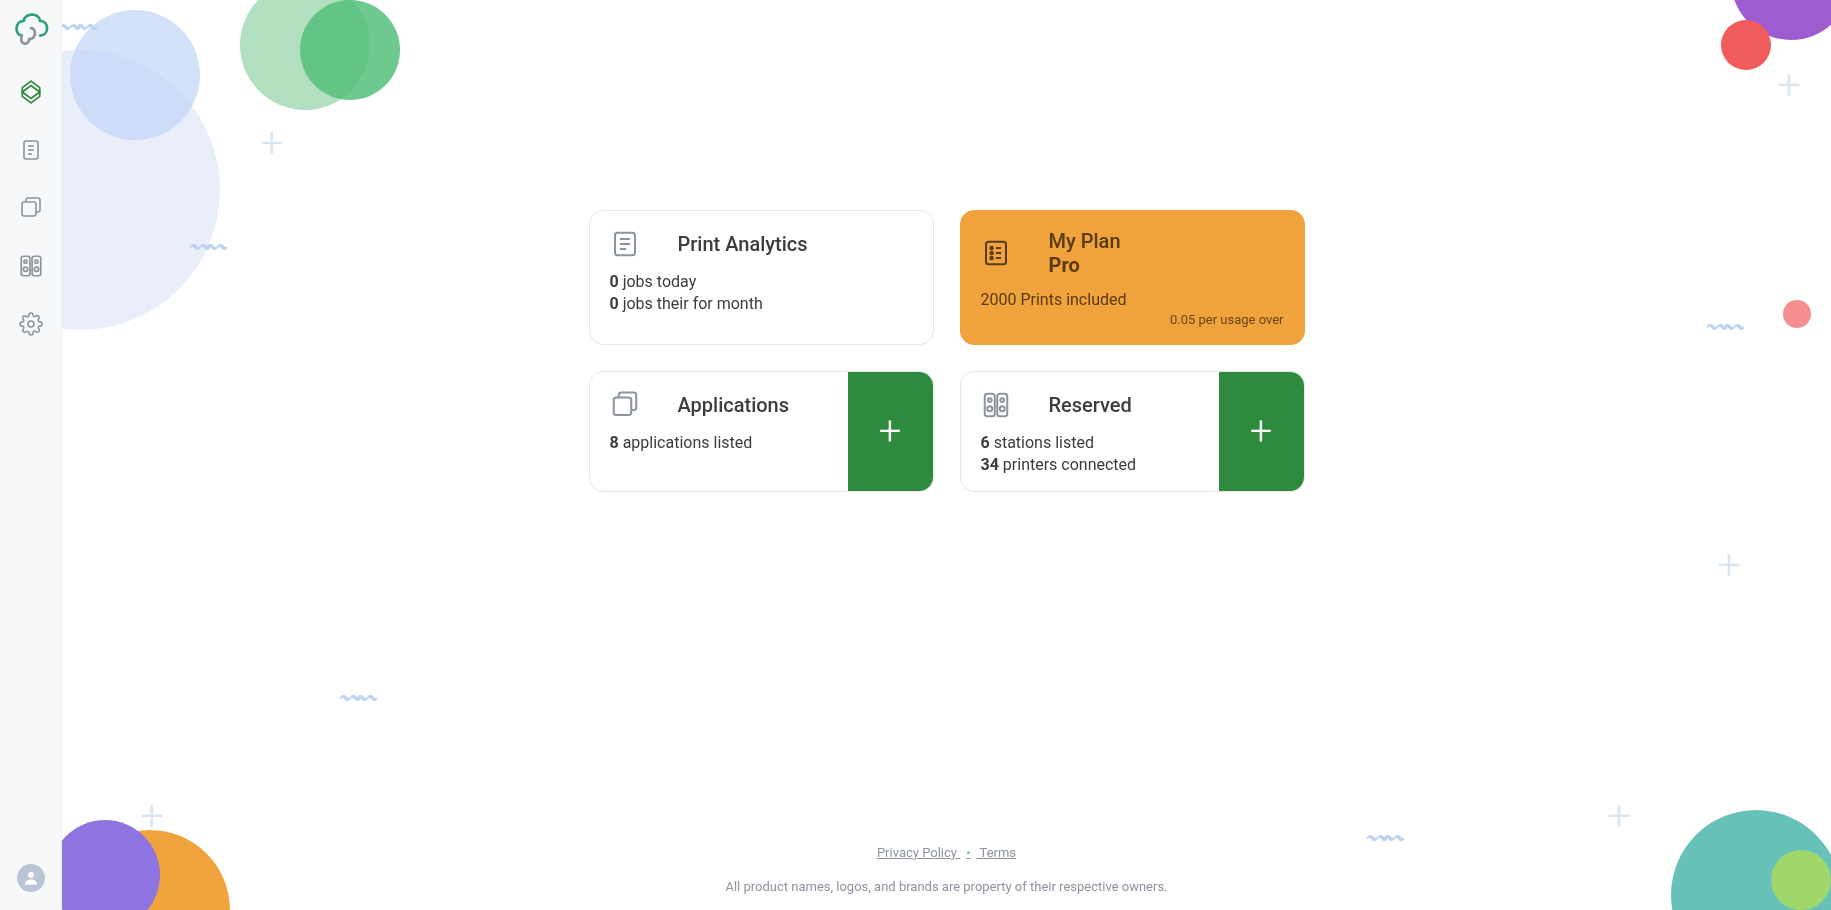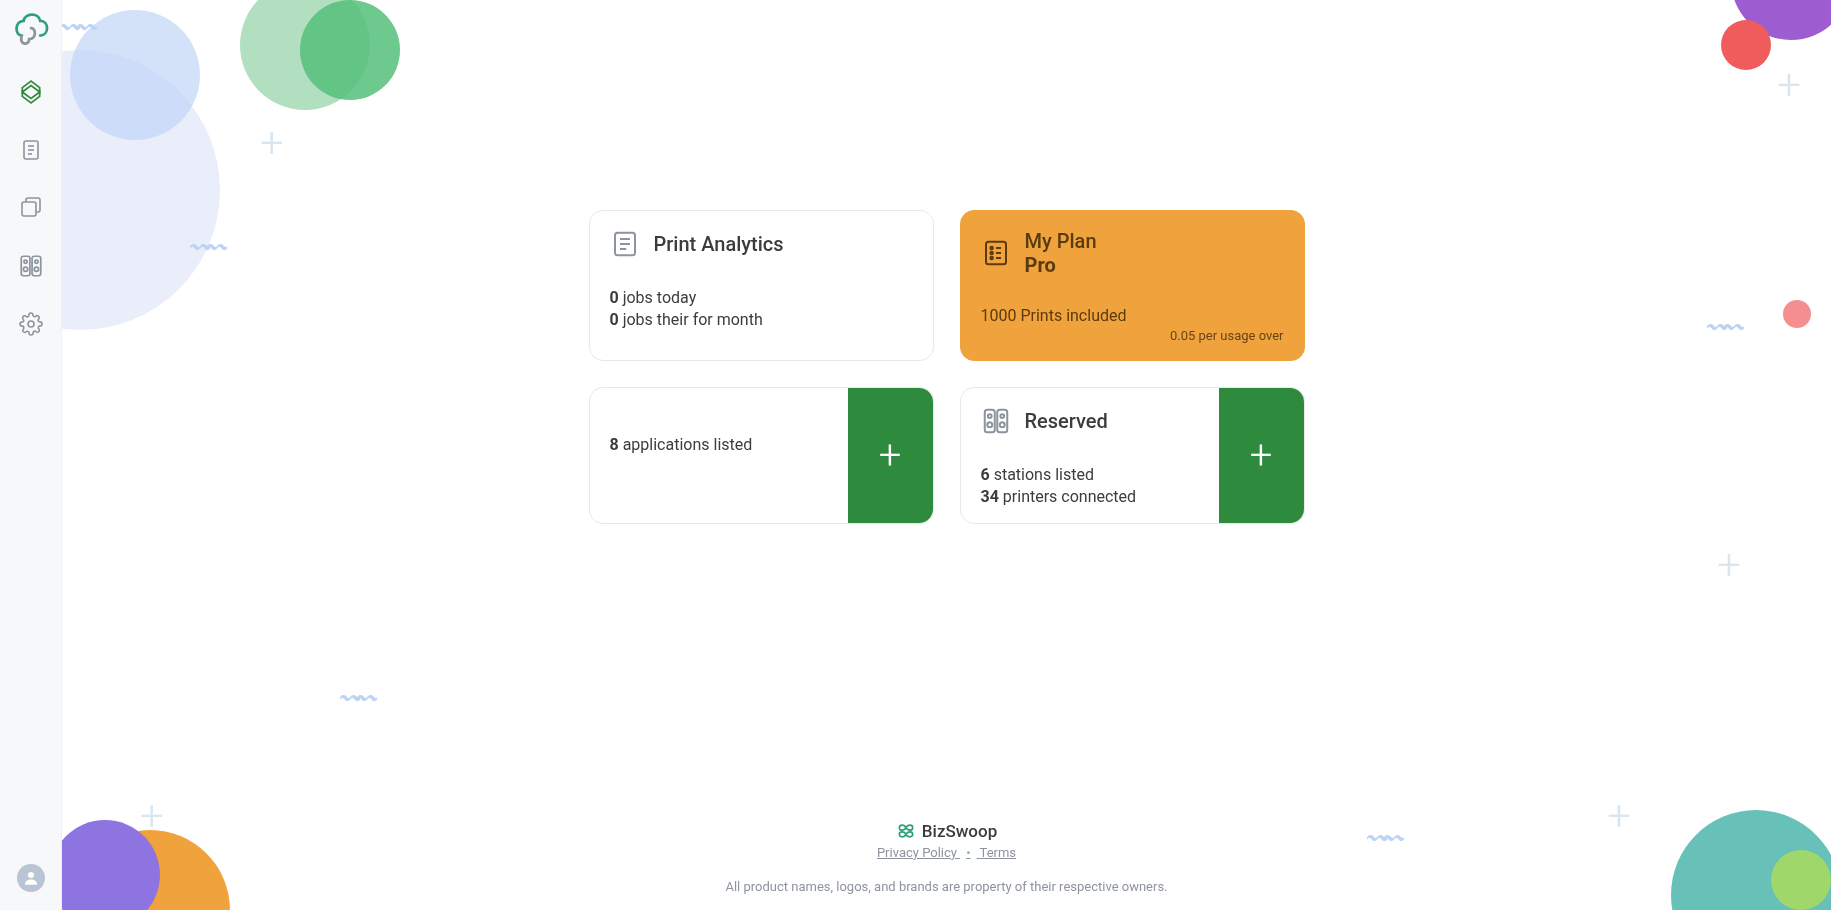--- a/index.html
+++ b/index.html
@@ -74,23 +74,23 @@
   .card.orange {
     background:#f0a33c;
     border-color:#f0a33c;
     color:#fff;
   }
   .card.orange .card-title, .card.orange .card-stats { color: #5a3a0f; }
   .card.orange .card-title .sub { color:#5a3a0f; }
   .card-head { display:flex; align-items:center; gap:14px; }
   .card-icon { width:30px; height:30px; flex:none; color:#8d949e; }
   .card.orange .card-icon { color:#5a3a0f; }
-  .card-title { font-size:20px; font-weight:500; color:#3c3c3c; }
+  .card-title { font-size:20px; font-weight:500; color:#3c3c3c;margin-left:24px; }
   .card-title .sub { display:block; font-size:20px; font-weight:700; }
-  .card-stats { margin-top:28px; font-size:16px; color:#3c3c3c; line-height:1.35; }
+  .card-stats { margin-top:12px; font-size:16px; color:#3c3c3c; line-height:1.35; }
   .card-stats b { font-weight:700; }
   .card.orange .card-stats { color:#5a3a0f; }
   .card.orange .small { font-size:13px; opacity:.9;text-align:right; }
 
   .card.has-plus { padding-right: 100px; }
   .plus-btn {
     position:absolute; top:0; right:0; bottom:0; width:85px;
     background:#2e8a3d; color:#fff;
     border-top-right-radius:14px; border-bottom-right-radius:14px;
     display:flex; align-items:center; justify-content:center;
@@ -238,26 +238,35 @@
               <circle cx="8.5" cy="16" r="1"></circle>
                 <line x1="12" y1="16" x2="16" y2="16"></line>
             </svg>
           </span>
           <span class="card-title">
             <span>My Plan</span>
             <span class="sub">Pro</span>
           </span>
         </div>
         <div class="card-stats">
-          <div>1000 Prints included</div>
+          <div>2000 Prints included</div>
           <div class="small">0.05 per usage over</div>
         </div>
       </div>
 
       <div class="card has-plus">
+        <div class="card-head">
+          <span class="card-icon">
+            <svg width="30" height="30" viewBox="0 0 24 24" fill="none" stroke="currentColor" stroke-width="1.6">
+              <rect x="3" y="6" width="14" height="14" rx="2"></rect>
+              <path d="M7 6 V4 a2 2 0 0 1 2 -2 h10 a2 2 0 0 1 2 2 v10 a2 2 0 0 1 -2 2 h-2"></path>
+            </svg>
+          </span>
+          <span class="card-title">Applications</span>
+        </div>
         <div class="card-stats">
           <div><b>8</b> <span>applications listed</span></div>
         </div>
         <div class="plus-btn">
           <span>+</span>
         </div>
       </div>
 
       <div class="card has-plus">
         <div class="card-head">
@@ -278,29 +287,20 @@
           <div><b>34</b> <span>printers connected</span></div>
         </div>
         <div class="plus-btn">
           <span>+</span>
         </div>
       </div>
 
     </div>
 
     <footer>
-      <div class="footer-brand">
-        <span class="brand-icon">
-          <svg width="20" height="20" viewBox="0 0 24 24" fill="none" stroke="currentColor" stroke-width="2">
-            <path d="M4 8 C4 4 10 4 12 8 C14 4 20 4 20 8 C20 12 14 12 12 8 C10 12 4 12 4 8 Z"></path>
-            <path d="M4 16 C4 12 10 12 12 16 C14 12 20 12 20 16 C20 20 14 20 12 16 C10 20 4 20 4 16 Z"></path>
-          </svg>
-        </span>
-        <span>BizSwoop</span>
-      </div>
       <div class="footer-links">
         <a>Privacy Policy</a>
         <span class="dot">•</span>
         <a>Terms</a>
       </div>
       <div class="footer-legal">
         <div>All product names, logos, and brands are property of their respective owners.</div>
       </div>
     </footer>
   </main>

